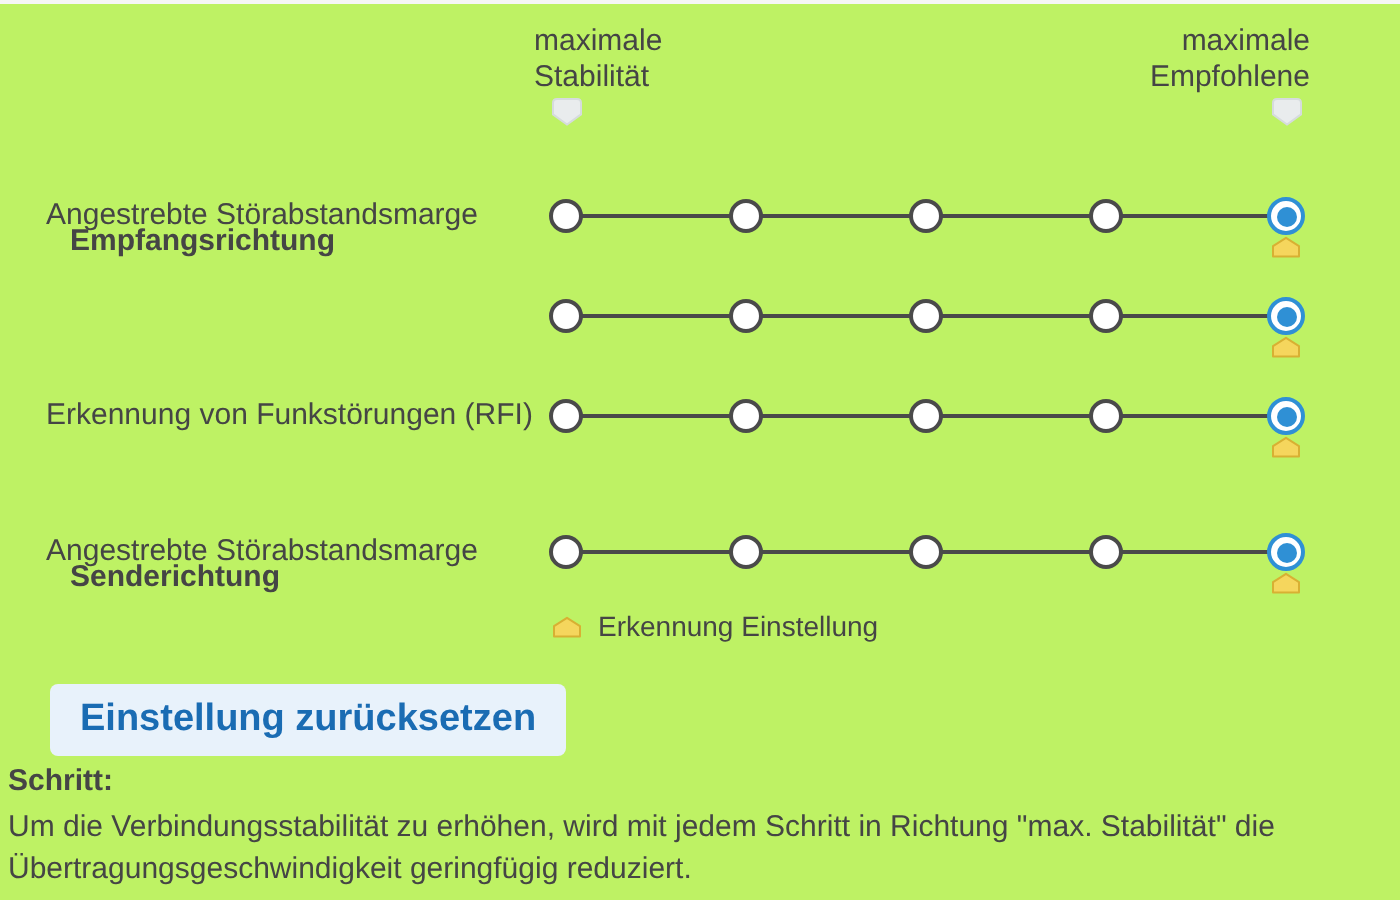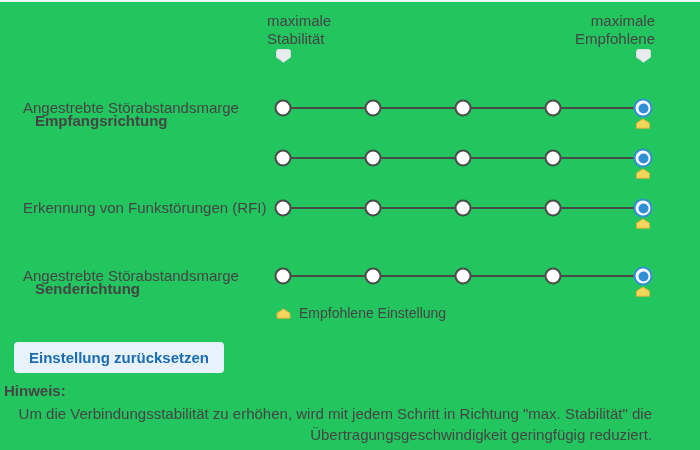--- a/index.html
+++ b/index.html
@@ -1,19 +1,19 @@
 <!DOCTYPE html>
 <html><head>
 <meta charset="utf-8">
 <style>
   html,body{margin:0;padding:0;background:#fff;}
   .page{
     position:relative;
     width:700px;height:450px;
-    background:#22c55e;
+    background:#bef264;
     font-family:"Liberation Sans", sans-serif;
     font-size:15px;
     color:var(--text-color);
     overflow:hidden;
   }
   .top-line{position:absolute;top:0;left:0;width:700px;height:2px;background:#f6f6f6;}
   .hdr{position:absolute;top:12px;line-height:18px;}
   .hdr-left{left:267px;text-align:left;}
   .hdr-right{right:45px;text-align:right;}
   .shield{position:absolute;top:49px;width:15px;height:14px;}
@@ -33,29 +33,29 @@
     width:19px;height:19px;
     border:2.5px solid var(--accent-blue);
   }
   .radio.selected::after{
     content:'';position:absolute;inset:2.5px;border-radius:50%;
     background:var(--accent-blue);
   }
   .rec-marker{position:absolute;top:20px;transform:translateX(-50%);width:15px;height:11px;line-height:0;}
   .legend{position:absolute;left:276px;top:305px;display:flex;align-items:center;gap:8px;font-size:14px;}
   .reset-btn{
-    position:absolute;left:14px;top:342px;
+    position:absolute;left:25px;top:342px;
     background:var(--button-bg);color:var(--button-text);
     font-family:"Liberation Sans", sans-serif;
-    font-size:15px;font-weight:bold;
+    font-size:19px;font-weight:bold;
     border:none;border-radius:4px;
     padding:7px 15px;cursor:pointer;
   }
   .note-title{position:absolute;left:4px;top:382px;font-weight:bold;}
-  .note-text{position:absolute;left:4px;top:403px;width:648px;line-height:21px;text-align:right;}
+  .note-text{position:absolute;left:4px;top:403px;width:648px;line-height:21px;}
 </style>
 </head>
 <body>
 
 <div class="page" style="--accent-blue: #2f90d5; --button-bg: #e8f2fb; --button-text: #1a6cb3; --text-color: #454545;">
   <div class="top-line"></div>
 
   <div class="hdr hdr-left">
     <div>maximale</div>
     <div>Stabilität</div>
@@ -130,20 +130,20 @@
           <path d="M1,10.2 L1,5.1 L7.5,0.9 L14,5.1 L14,10.2 Z" fill="#f5d65d" stroke="#d8b033" stroke-width="1" stroke-linejoin="round"></path>
         </svg></span>
     </div>
 
   <div class="legend">
     <span style="line-height:0">
       <svg width="15" height="11" viewBox="0 0 15 11">
           <path d="M1,10.2 L1,5.1 L7.5,0.9 L14,5.1 L14,10.2 Z" fill="#f5d65d" stroke="#d8b033" stroke-width="1" stroke-linejoin="round"></path>
         </svg>
     </span>
-    <span>Empfohlene Einstellung</span>
+    <span>Erkennung Einstellung</span>
   </div>
 
   <button class="reset-btn">Einstellung zurücksetzen</button>
 
-  <div class="note-title">Hinweis:</div>
+  <div class="note-title">Schritt:</div>
   <div class="note-text">Um die Verbindungsstabilität zu erhöhen, wird mit jedem Schritt in Richtung "max. Stabilität" die Übertragungsgeschwindigkeit geringfügig reduziert.</div>
 </div>
 
 </body></html>

